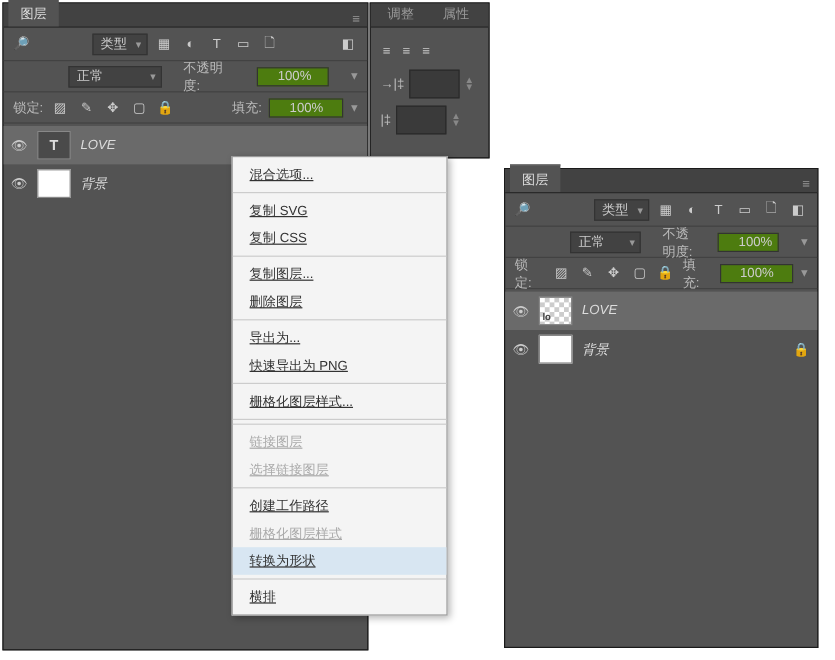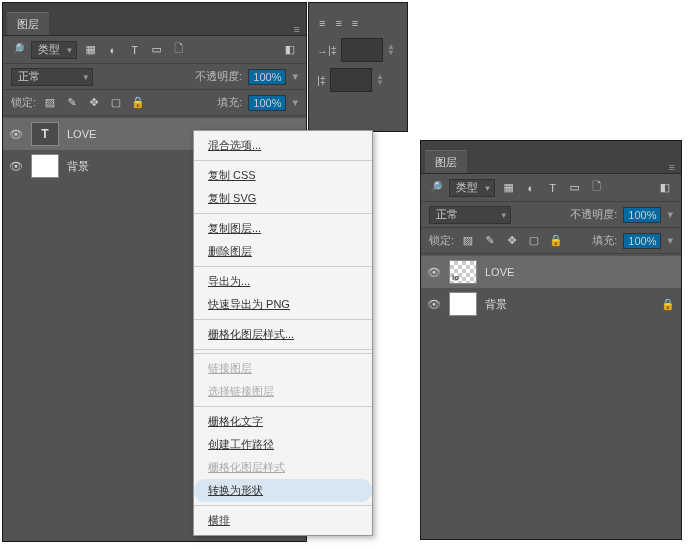--- a/index.html
+++ b/index.html
@@ -1,43 +1,43 @@
 <!DOCTYPE html>
 <html><head>
 <meta charset="utf-8">
 <style>
 * { margin:0; padding:0; box-sizing:border-box; font-family:"Microsoft YaHei",sans-serif; font-size:11px; }
 body { background:#fff; width:696px; height:550px; position:relative; }
 .panel { background:#535353; color:#ccc; position:absolute; border:1px solid #1a1a1a; }
-.tab-bar { background:#424242; height:33px; display:flex; align-items:flex-end; border-bottom:1px solid #2a2a2a; }
+.tab-bar { background:#424242; height:20px; display:flex; align-items:flex-end; border-bottom:1px solid #2a2a2a; }
 .tab { background:#535353; padding:4px 10px 3px; color:#ddd; border-top:1px solid #666; margin-left:4px; }
 .tab.inactive { background:transparent; color:#999; border:none; }
 .tab-menu { margin-left:auto; padding:0 6px; color:#999; cursor:pointer; }
 .toolbar { display:flex; align-items:center; gap:6px; padding:4px 8px; border-bottom:1px solid #424242; height:28px; }
-.dropdown { background:#424242; border:1px solid #333; padding:1px 16px 1px 6px; color:#ccc; position:relative; height:18px; display:flex; align-items:center; }
+.dropdown { background:#424242; border:1px solid #333; padding:1px 16px 1px 6px; color:#ccc; position:relative; height:18px; display:flex; align-items:center;margin-left:46px; }
 .dropdown::after { content:"▾"; position:absolute; right:4px; font-size:9px; color:#999; }
 .icon-btn { width:16px; height:16px; display:flex; align-items:center; justify-content:center; color:#ccc; cursor:pointer; }
-.row2 { display:flex; align-items:center; gap:6px; padding:4px 8px; border-bottom:1px solid #424242; height:26px; }
+.row2 { display:flex; align-items:center; gap:18px; padding:4px 8px; border-bottom:1px solid #424242; height:26px; }
 .label { color:#bbb; }
-.pct-box { background:#0369a1; border:1px solid #333; padding:1px 4px; color:#ccc; min-width:38px; text-align:right; }
+.pct-box { background:#4d7c0f; border:1px solid #333; padding:1px 16px; color:#ccc; min-width:38px; text-align:right; }
 .lock-row { display:flex; align-items:center; gap:6px; padding:4px 8px; border-bottom:1px solid #424242; height:26px; }
 .layers { padding:2px 0; }
 .layer { display:flex; align-items:center; height:32px; padding:0 6px; gap:8px; }
 .layer.selected { background:#6a6a6a; }
 .eye { width:14px; text-align:center; color:#ccc; }
 .thumb { width:28px; height:24px; background:#fff; border:1px solid #888; display:flex; align-items:center; justify-content:center; color:#333; font-size:12px; font-weight:bold; }
 .thumb.text { background:#4a4a4a; color:#ddd; border:1px solid #888; }
 .thumb.checker { background:repeating-conic-gradient(#ccc 0 25%,#fff 0 50%) 0 0/8px 8px; position:relative; }
 .thumb.checker::after{ content:"lo"; position:absolute; bottom:1px; left:2px; font-size:8px; color:#444;}
-.layer-name { color:#ddd; flex:1; }
+.layer-name { color:#ddd; flex:1;font-style:italic; }
 .lock-ic { color:#bbb; }
 
 .ctx { position:absolute; background:#f4f4f4; border:1px solid #999; box-shadow:2px 2px 6px rgba(0,0,0,0.3); color:#333; min-width:180px; padding:3px 0; }
 .ctx-item { padding:4px 14px; cursor:default;text-decoration:underline; }
-.ctx-item.hl { background:#d8e6f2;border-radius:11px; }
+.ctx-item.hl { background:#d8e6f2; }
 .ctx-item.disabled { color:#aaa; }
 .ctx-sep { height:1px; background:#ccc; margin:3px 0; }
 
 .midpanel { background:#535353; position:absolute; color:#bbb; }
 .spin { display:flex; align-items:center; gap:4px; padding:3px 8px; }
 .spin input { width:40px; background:#3a3a3a; border:1px solid #2a2a2a; color:#ccc; padding:1px 20px; font-size:17px; }
 .arrows { display:flex; flex-direction:column; line-height:6px; font-size:8px; color:#888; }
 .aligns { display:flex; gap:10px; padding:6px 10px; color:#ccc; }
 </style>
 </head>
@@ -84,20 +84,24 @@
     <div class="layer">
       <span class="eye">👁</span>
       <div class="thumb"></div>
       <span class="layer-name">背景</span>
       <span class="lock-ic">🔒</span>
     </div>
   </div>
 </div>
 
 <div class="midpanel" style="left:308px; top:2px; width:100px; height:130px; border:1px solid #1a1a1a;">
+  <div class="tab-bar">
+    <div class="tab inactive">调整</div>
+    <div class="tab inactive">属性</div>
+  </div>
   <div style="height:8px"></div>
   <div class="aligns">
     <span>≡</span>
     <span>≡</span>
     <span>≡</span>
   </div>
   <div class="spin">
     <span>→|‡</span>
     <input value="0 点" style="">
     <span class="arrows">▲<br>▼</span>
@@ -105,36 +109,35 @@
   <div class="spin">
     <span>|‡</span>
     <input value="0 点" style="">
     <span class="arrows">▲<br>▼</span>
   </div>
 </div>
 
 <div class="ctx" style="left:193px; top:130px;" id="ctx">
     <div class="ctx-item">混合选项...</div>
     <div class="ctx-sep"></div>
+    <div class="ctx-item">复制 SVG</div>
     <div class="ctx-item">复制 CSS</div>
-    <div class="ctx-item">复制 SVG</div>
     <div class="ctx-sep"></div>
     <div class="ctx-item">复制图层...</div>
     <div class="ctx-item">删除图层</div>
     <div class="ctx-sep"></div>
     <div class="ctx-item">导出为...</div>
     <div class="ctx-item">快速导出为 PNG</div>
     <div class="ctx-sep"></div>
     <div class="ctx-item">栅格化图层样式...</div>
     <div class="ctx-sep"></div>
     <div class="ctx-sep"></div>
     <div class="ctx-item disabled">链接图层</div>
     <div class="ctx-item disabled">选择链接图层</div>
     <div class="ctx-sep"></div>
-    <div class="ctx-item">栅格化文字</div>
     <div class="ctx-item">创建工作路径</div>
     <div class="ctx-item disabled">栅格化图层样式</div>
     <div class="ctx-item hl">转换为形状</div>
     <div class="ctx-sep"></div>
     <div class="ctx-item">横排</div>
   </div>
 
 <div class="panel" style="left:420px; top:140px; width:262px; height:400px;">
   <div class="tab-bar">
     <div class="tab">图层</div>

